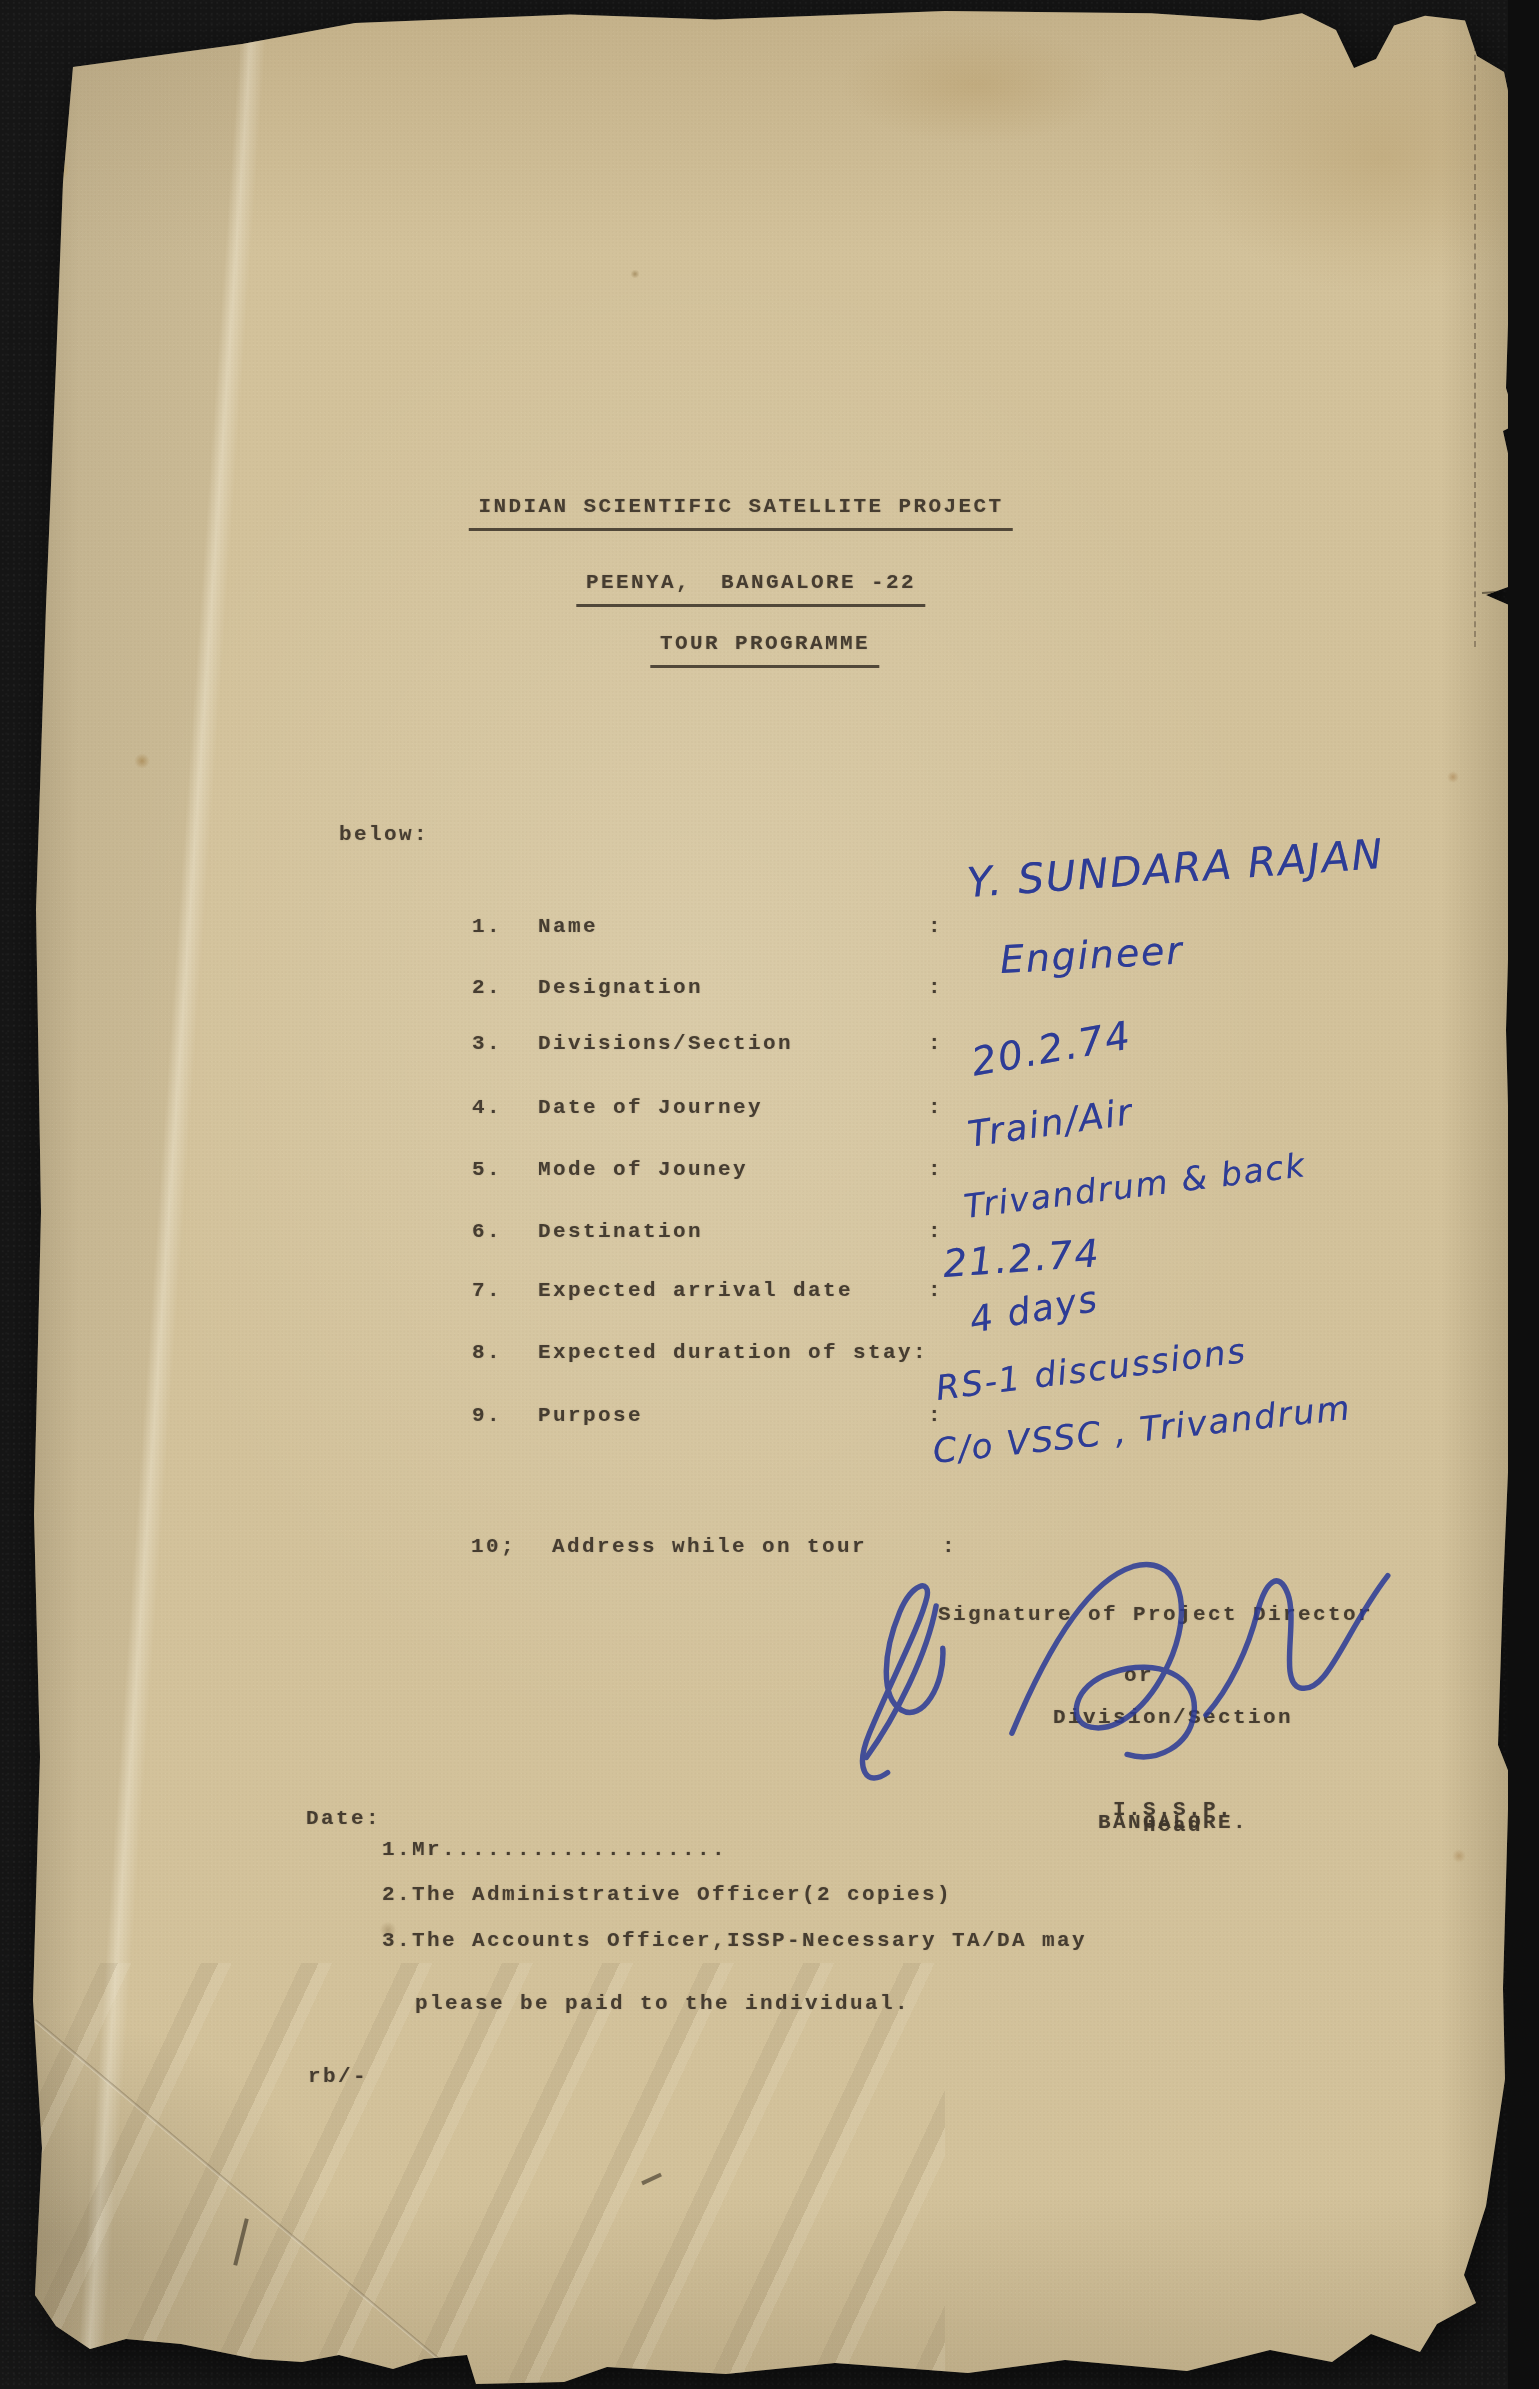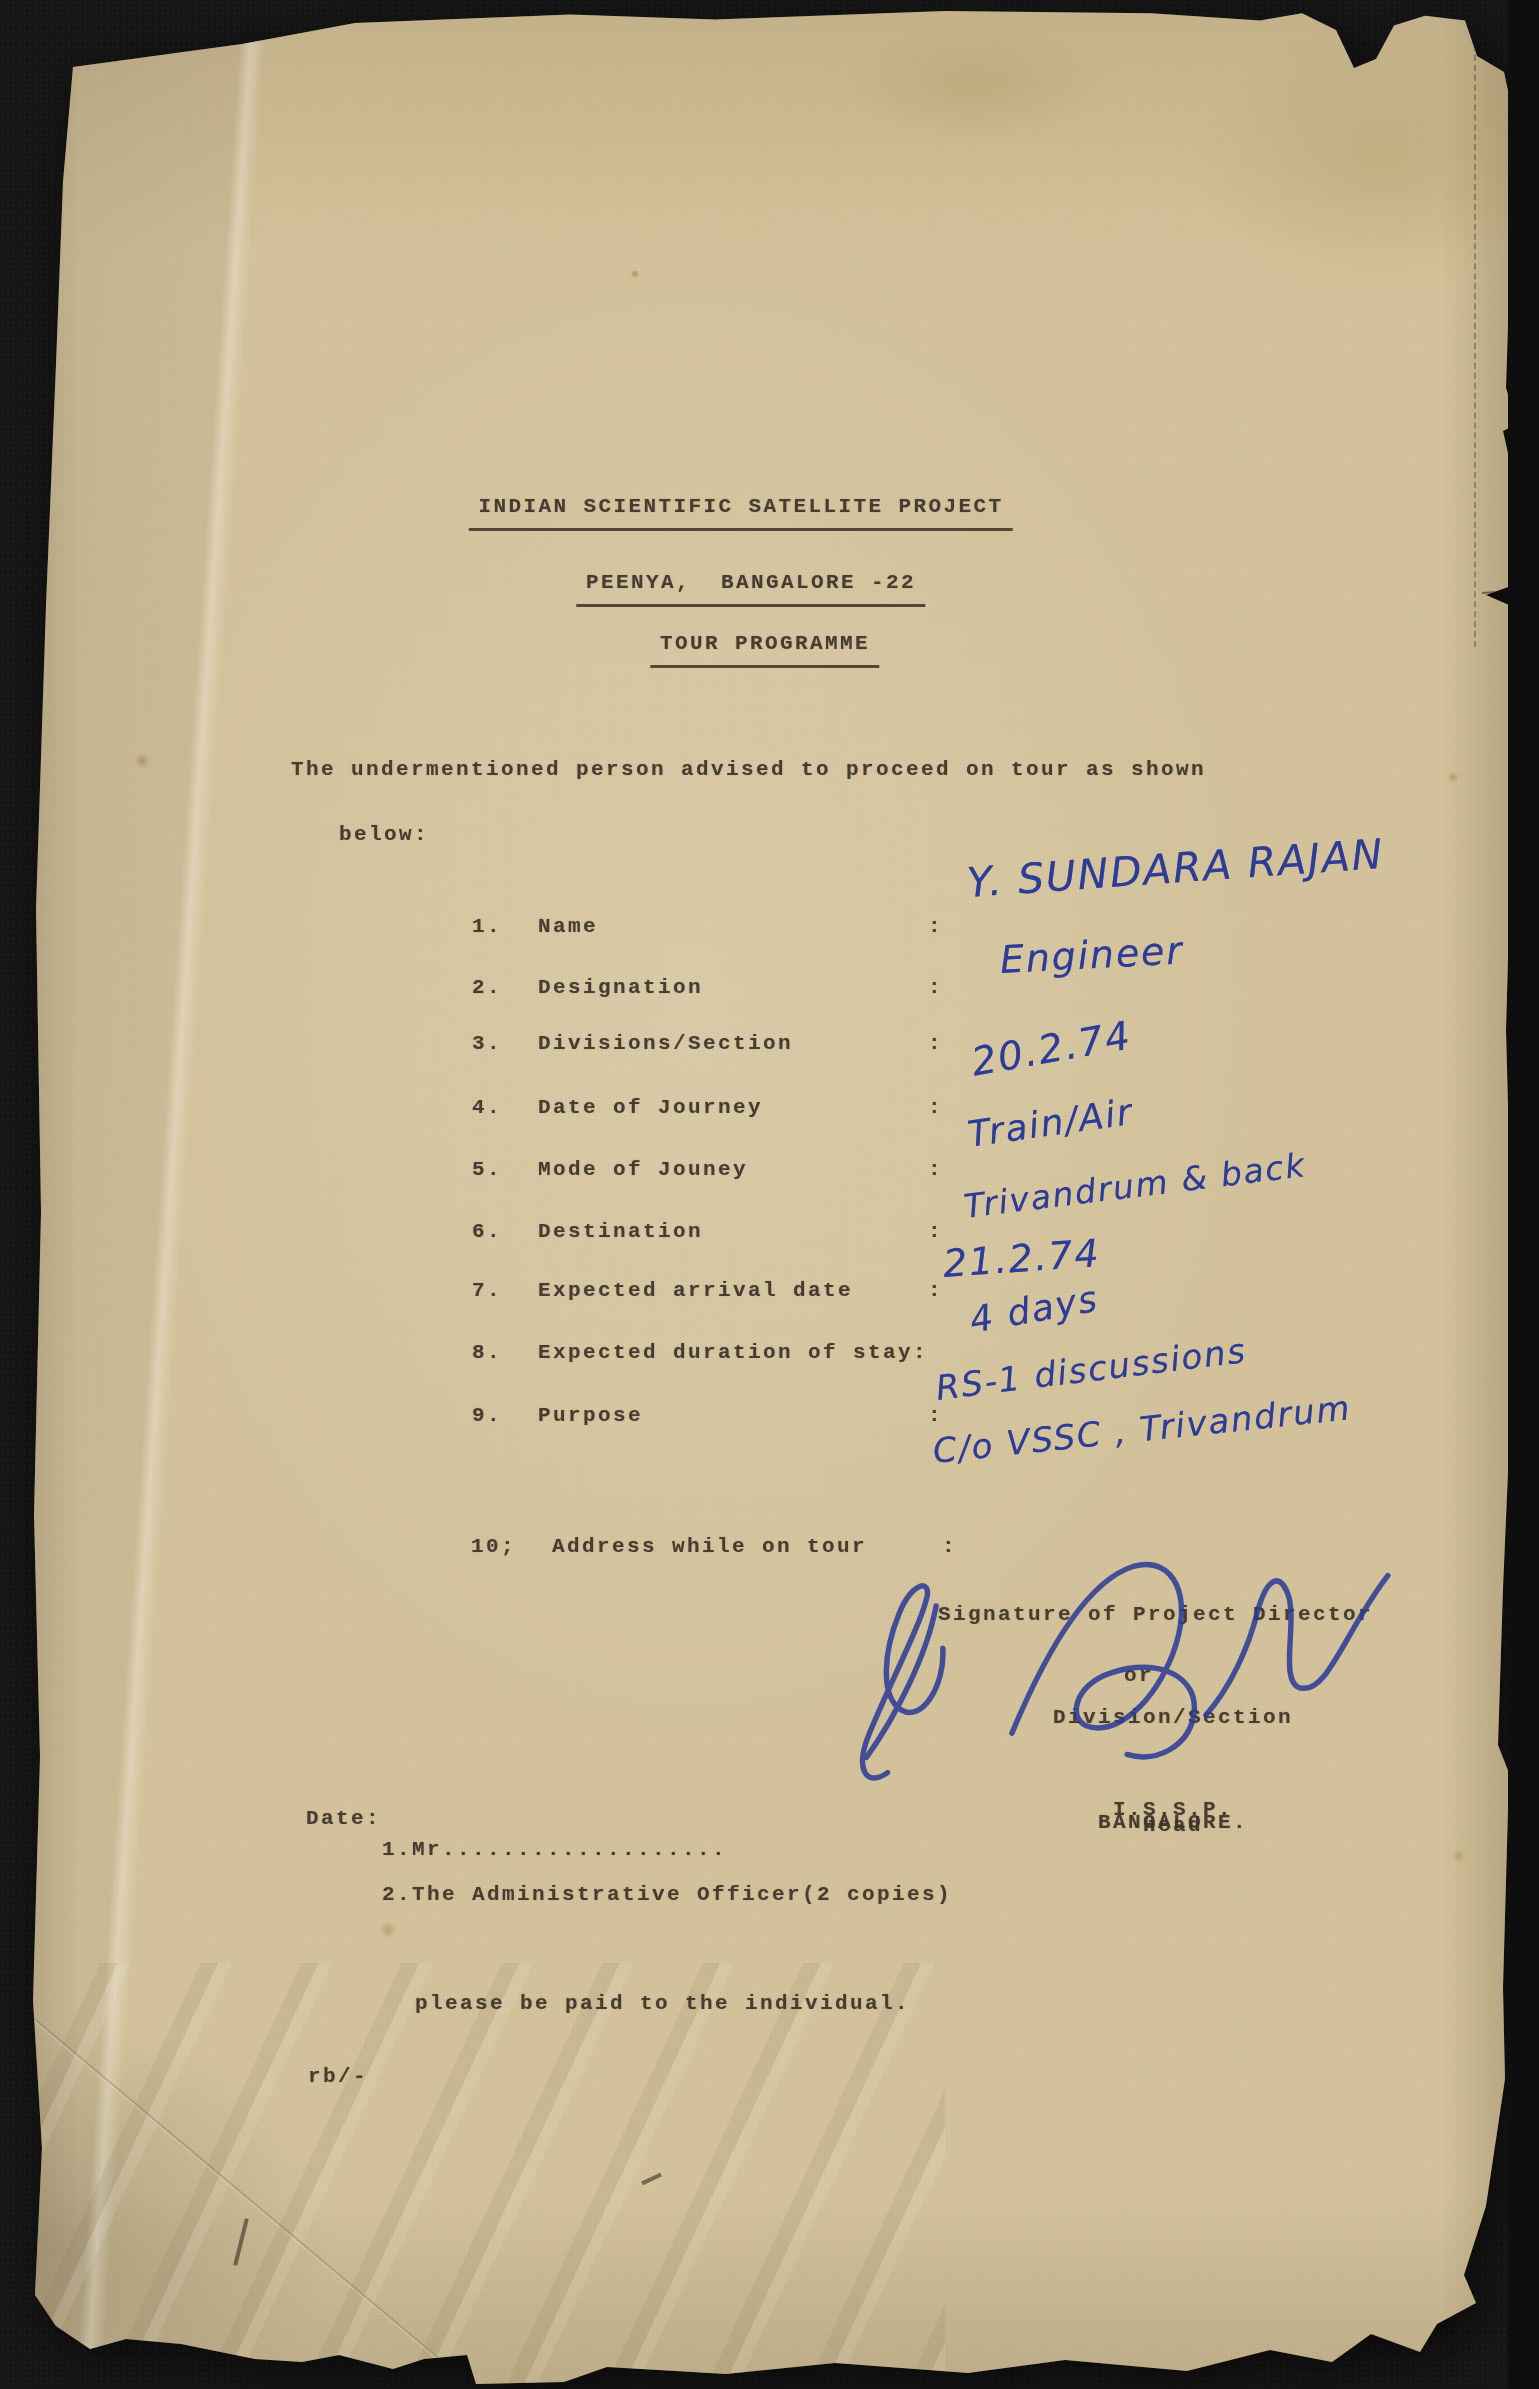--- a/index.html
+++ b/index.html
@@ -97,21 +97,20 @@
       <div class="creases-bl"></div>
       <div class="crease-line"></div>
       <div class="slit" style="left:239px;top:2218px;width:3.6px;height:48px;transform:rotate(14deg);"></div>
       <div class="slit" style="left:641px;top:2177px;width:20.6px;height:3.6px;transform:rotate(-25deg);"></div>
       <div class="slit" style="left:1482px;top:591px;width:30px;height:2.4px;transform:rotate(-4deg);"></div>
 
       <div class="typed centered u" style="left:741px;top:492px;">INDIAN SCIENTIFIC SATELLITE PROJECT</div>
       <div class="typed centered u" style="left:751px;top:568px;">PEENYA,  BANGALORE -22</div>
       <div class="typed centered u" style="left:765px;top:629px;">TOUR PROGRAMME</div>
 
-      <div class="typed" style="left:291px;top:756px;">The undermentioned person advised to proceed on tour as shown</div>
       <div class="typed" style="left:291px;top:821px;margin-left:48px;">below:</div>
 
       <div class="row" style="top:913px;">
         <span class="typed f-num">1.</span>
         <span class="typed f-label">Name</span>
         <span class="typed f-colon">:</span>
       </div>
       <div class="row" style="top:974px;">
         <span class="typed f-num">2.</span>
         <span class="typed f-label">Designation</span>
@@ -179,19 +178,20 @@
           <path d="M 95 395 C 60 420 40 390 65 330 C 100 245 150 150 160 105 C 166 75 135 82 115 130 C 88 195 82 270 118 292 C 152 312 190 250 186 190"></path>
           <path d="M 60 370 C 110 300 160 200 175 120"></path>
           <path d="M 300 330 C 350 210 420 80 500 55 C 570 35 600 110 565 200 C 535 275 480 330 430 320 C 390 312 400 250 465 230 C 540 205 610 235 600 300 C 592 350 540 380 490 365"></path>
           <path d="M 620 300 C 660 255 690 190 705 130 C 718 80 740 60 755 100 C 772 145 740 245 775 255 C 820 268 850 160 920 70"></path>
         </g>
       </svg>
 
       <div class="typed" style="left:306px;top:1805px;">Date:</div>
       <div class="typed" style="left:382px;top:1836px;">1.Mr...................</div>
       <div class="typed" style="left:382px;top:1881px;">2.The Administrative Officer(2 copies)</div>
+      <div class="typed" style="left:382px;top:1927px;">3.The Accounts Officer,ISSP-Necessary TA/DA may</div>
       <div class="typed" style="left:415px;top:1990px;">please be paid to the individual.</div>
       <div class="typed" style="left:308px;top:2063px;text-align:center;">rb/-</div>
 
     </div>
   </div>
 </div>
 
 
 </body></html>

